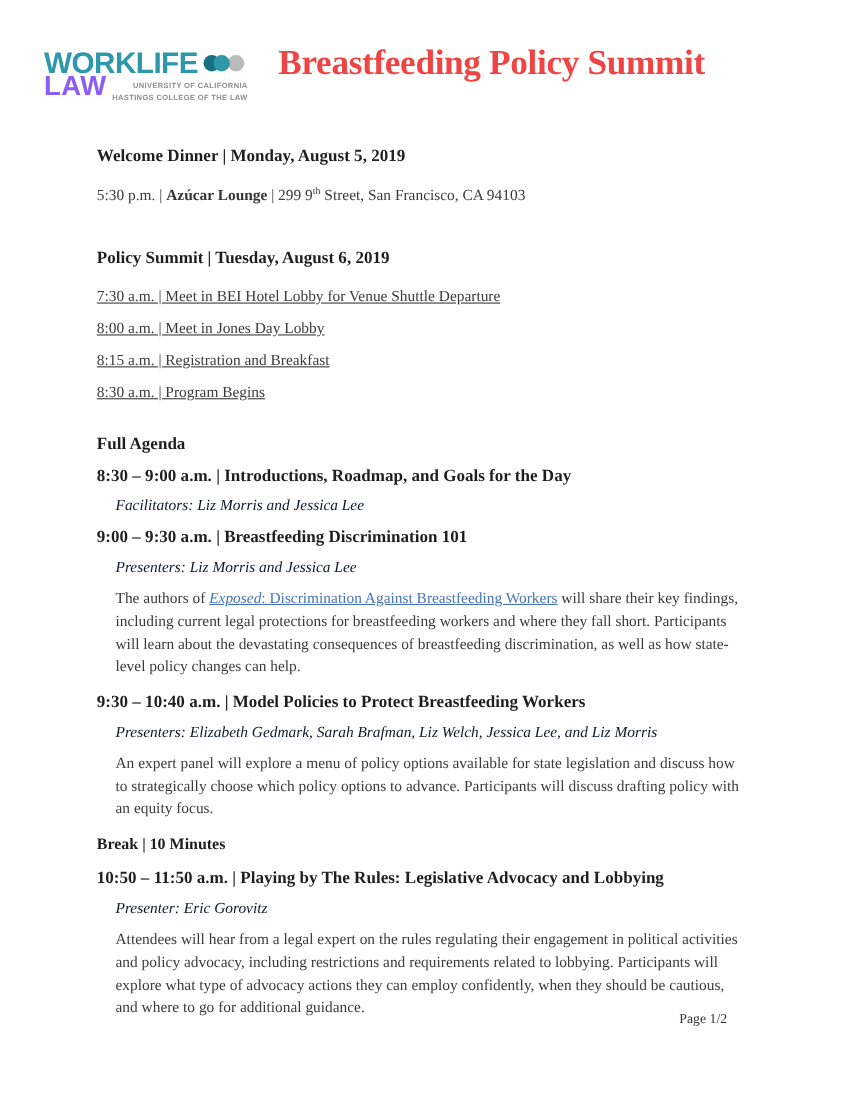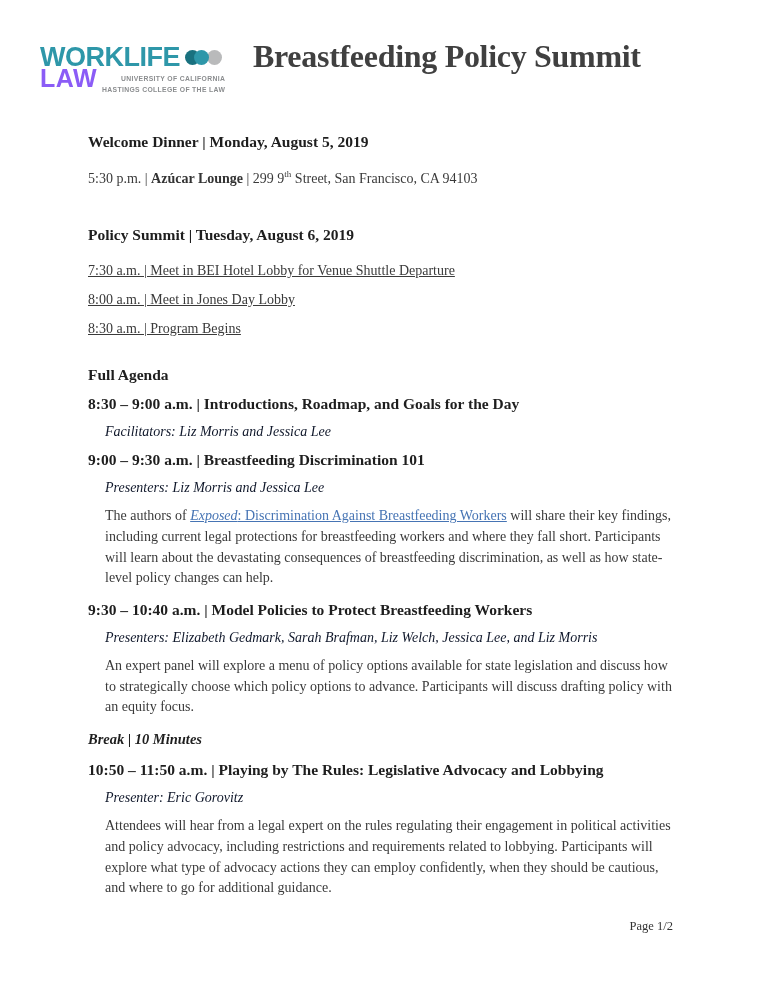--- a/index.html
+++ b/index.html
@@ -63,21 +63,21 @@
     line-height: 1.55;
     text-align: right;
     text-transform: uppercase;
   }
   .logo-tagline span { display: block; }
   .title-block { margin-left: 10px; padding-top: 0; }
   .doc-title {
     margin: -6px 0 0;
     font-size: 32px;
     font-weight: bold;
-    color: #404040;
+    color: #ef4444;
     line-height: 1.15;
     letter-spacing: -0.3px;
     text-align: right;
   }
   .subtitle {
     margin: 2px 0 0 2px;
     font-style: italic;
     font-weight: bold;
     font-size: 13.5px;
     color: #262626;
@@ -103,31 +103,30 @@
   .addr      { margin: 0; line-height: 1.38; }
   .schedule  { margin-top: 16px; }
   .time-line { margin: 0 0 9px; text-decoration: underline; }
   .h-agenda  { margin: 26px 0 9px; }
   .item-h    { margin: 0 0 8px; }
   .people    { margin: 0 0 8px; padding-left: 17px; font-style: italic; color: #0f172a; }
   .para      { margin: 0 0 11px; padding-left: 17px; line-height: 1.48; }
   .break-row {
     margin: 5px 0 11px;
     font-weight: bold;
-    font-style: italic;
     font-size: 14.5px;
     color: #1E1E1E;
   }
   .body-link { color: #4674B4; text-decoration: underline; }
   .body-link i { font-style: italic; }
   sup { font-size: 9px; line-height: 0; vertical-align: super; }
   b { color: #333333; }
   .page-num {
     position: absolute;
-    right: 95px;
+    right: 107px;
     bottom: 60px;
     font-size: 12.5px;
     color: #333333;
   }
 </style>
 </head>
 <body>
 
 <div class="page">
 
@@ -157,20 +156,21 @@
   <div class="main">
 
     <h2 class="sec-heading h-welcome">Welcome Dinner | Monday, August 5, 2019</h2>
     <p class="l-venue"><span>5:30 p.m. | </span><b>Azúcar Lounge</b><span> | 299 9</span><sup>th</sup><span> Street, San Francisco, CA 94103</span></p>
 
     <h2 class="sec-heading h-summit">Policy Summit | Tuesday, August 6, 2019</h2>
 
     <div class="schedule">
       <p class="time-line">7:30 a.m. | Meet in BEI Hotel Lobby for Venue Shuttle Departure</p>
       <p class="time-line">8:00 a.m. | Meet in Jones Day Lobby</p>
+      <p class="time-line">8:15 a.m. | Registration and Breakfast</p>
       <p class="time-line">8:30 a.m. | Program Begins</p>
     </div>
 
     <h2 class="sec-heading h-agenda">Full Agenda</h2>
 
     <div>
       <h3 class="sec-heading item-h">8:30 – 9:00 a.m. | Introductions, Roadmap, and Goals for the Day</h3>
       <p class="people">Facilitators: Liz Morris and Jessica Lee</p>
     </div>
 

